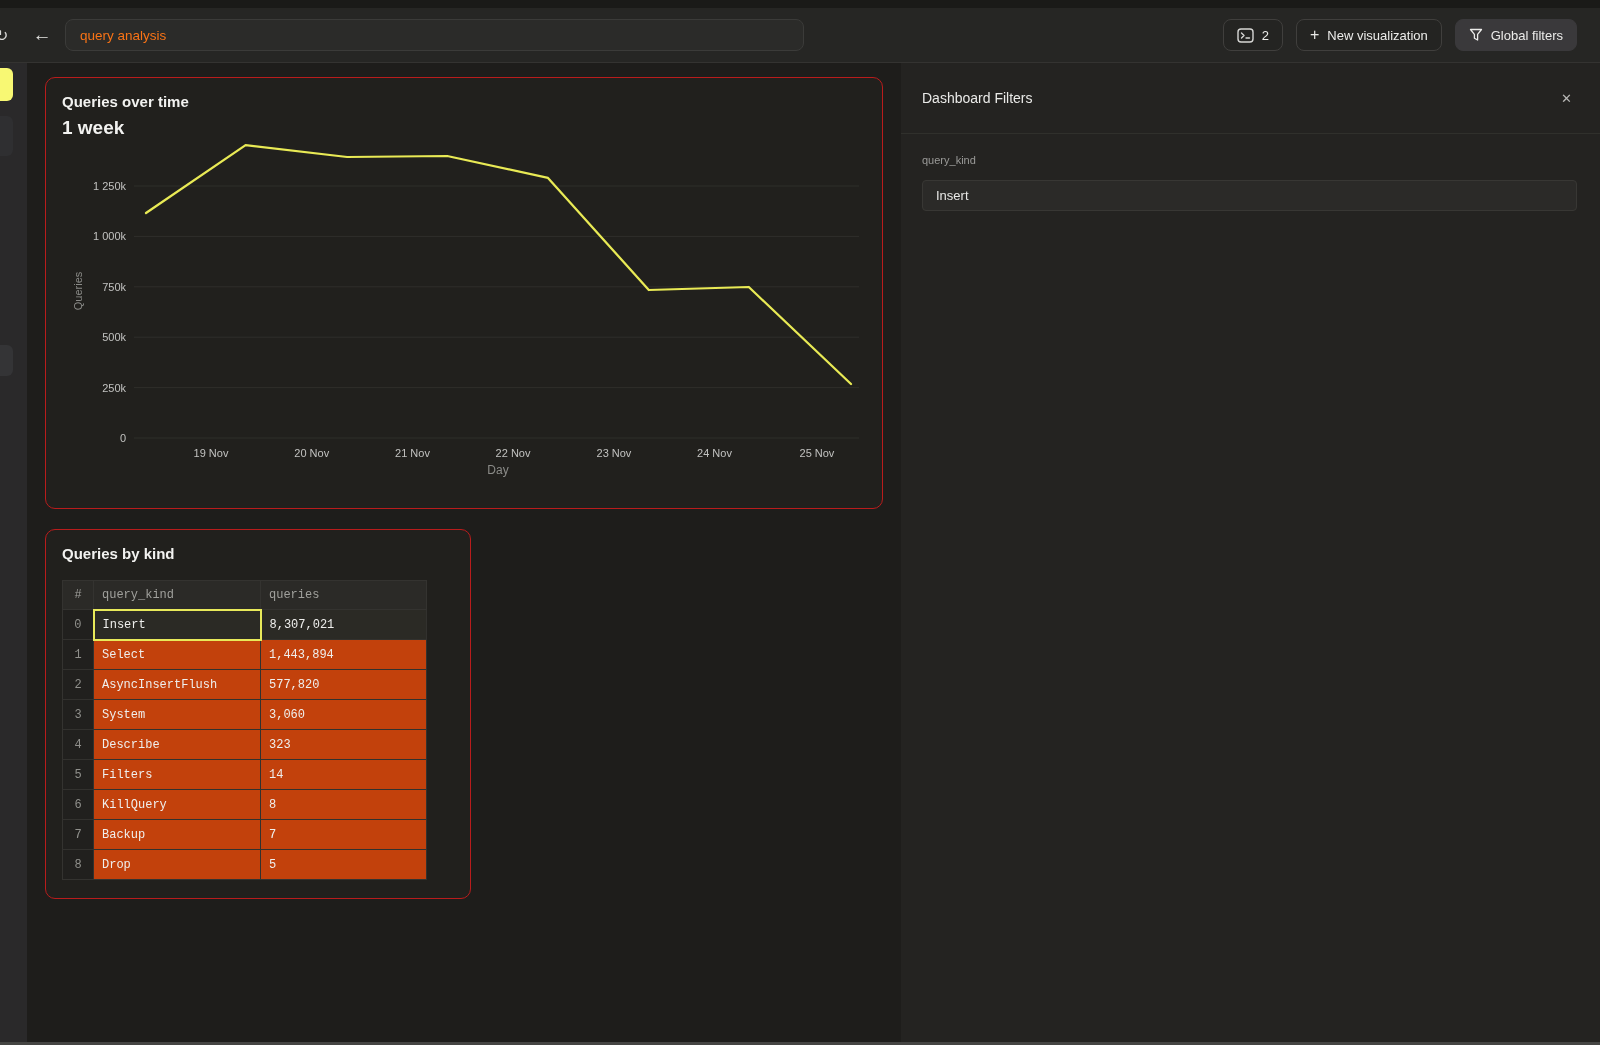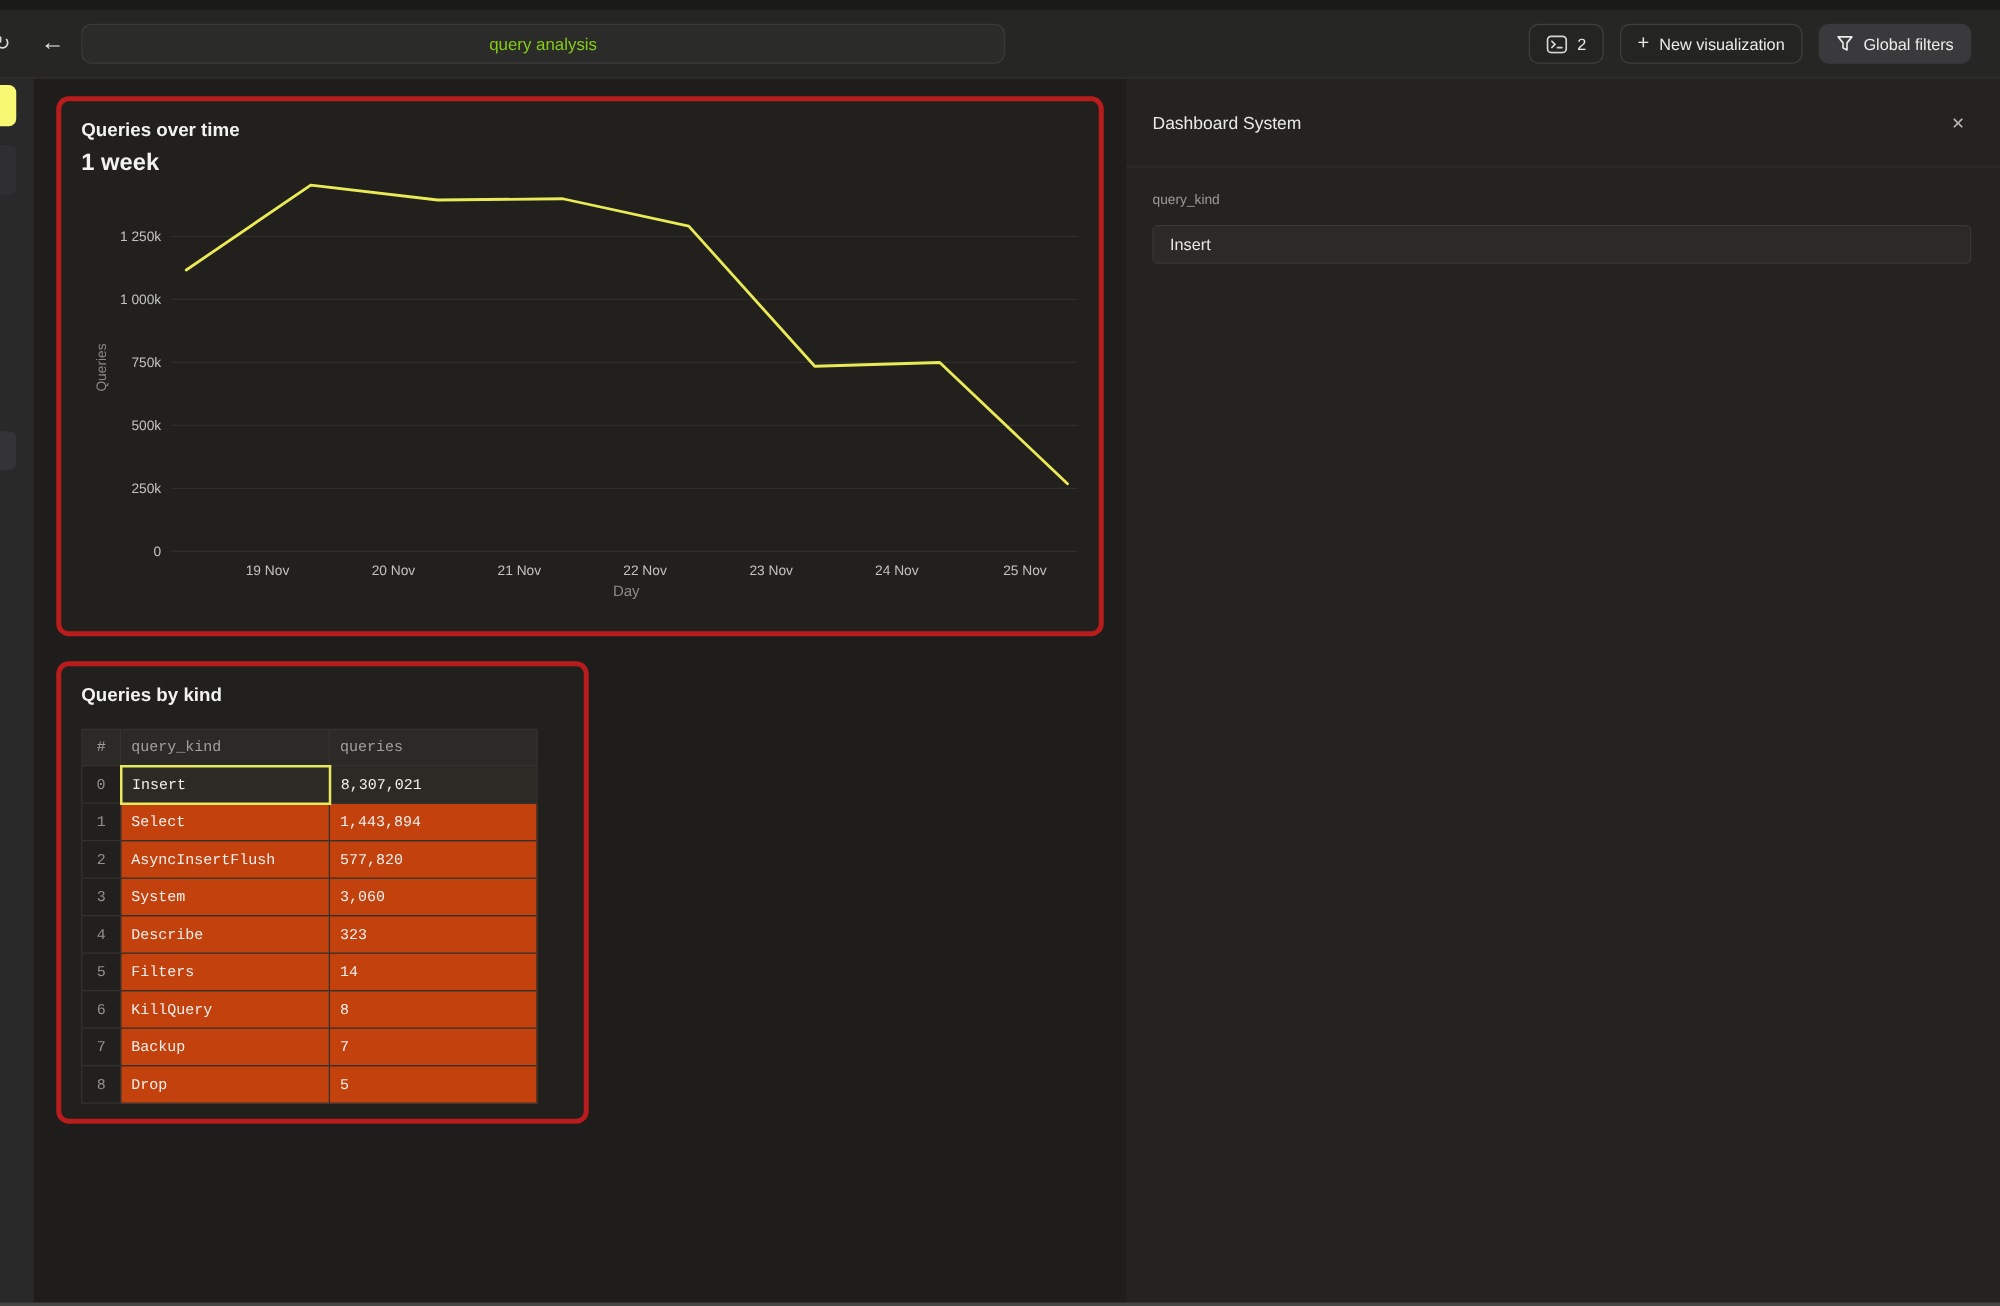--- a/index.html
+++ b/index.html
@@ -14,23 +14,22 @@
   #topbar {
     position:absolute; left:0; top:8px; width:1600px; height:55px;
     background:#262624; border-bottom:1px solid #343331;
     display:flex; align-items:center; overflow:hidden;
   }
   .history-icon { position:relative; left:-5px; width:22px; font-size:16px; color:#d8d8d6; flex:0 0 auto; text-align:left; }
   .back-arrow { width:40px; text-align:center; font-size:19px; color:#e6e6e4; cursor:pointer; flex:0 0 auto; }
   .title-input {
     flex:0 0 auto; width:739px; height:32px; margin-left:3px;
     background:#2b2b29; border:1px solid #3b3b39; border-radius:8px;
-    color:#84cc16; font-size:13.5px; padding:0 14px; outline:none;
+    color:#f97316; font-size:13.5px; padding:0 14px; outline:none;
     font-family:"Liberation Sans", sans-serif;
-    text-align:center;
   }
   .topbar-spacer { flex:1 1 auto; }
   .tb-btn {
     height:32px; border-radius:8px; display:flex; align-items:center; gap:8px;
     padding:0 13px; font-size:13px; color:#ececea; cursor:pointer; flex:0 0 auto;
     background:#242422; border:1px solid #403f3d; margin-left:13px;
   }
   .tb-btn.filled { background:#3a393b; border:1px solid #3a393b;text-align:right; }
   .tb-btn:last-child { margin-right:23px; }
   .plus-glyph { font-size:16px; font-weight:400; color:#e8e8e6; line-height:1; }
@@ -39,21 +38,21 @@
     position:absolute; left:0; top:63px; width:27px; height:982px;
     background:#2a292a; overflow:hidden; z-index:3;
   }
   .strip-item { position:absolute; left:-8px; width:21px; border-radius:6px; }
   .strip-item.yellow { top:5px; height:33px; background:#f8f873; }
   .strip-item.dark1 { top:53px; height:40px; background:#2f2f31; }
   .strip-item.dark2 { top:282px; height:31px; background:#343436; }
   
   #canvas { position:absolute; left:27px; top:63px; width:874px; height:982px; background:#1e1d1b; }
   .card {
-    position:absolute; background:#21201d; border:4px solid #b91c1c; border-radius:10px;
+    position:absolute; background:#21201d; border:1px solid #b91c1c; border-radius:10px;
   }
   #chart-card { left:18px; top:14px; width:838px; height:432px; }
   .card-title { position:absolute; left:16px; top:15px; font-size:15px; font-weight:700; color:#f2f2f0; }
   .card-subtitle { position:absolute; left:16px; top:39px; font-size:19px; font-weight:700; color:#f2f2f0; }
   #chart-svg { position:absolute; left:0; top:50px; }
   
   #table-card { left:18px; top:466px; width:426px; height:370px; }
   #queries-table {
     position:absolute; left:16px; top:50px; width:364px;
     border-collapse:collapse; table-layout:fixed;
@@ -234,21 +233,21 @@
               <td class="data">Drop</td>
               <td class="data">5</td>
             </tr>
           </tbody>
       </table>
     </div>
   </div>
 
   <div id="filters-panel">
     <div id="filters-header">
-      <span class="ttl">Dashboard System</span>
+      <span class="ttl">Dashboard Filters</span>
       <span class="close">✕</span>
     </div>
     <div class="filter-label">query_kind</div>
     <input class="filter-input" value="Insert" style="">
   </div>
 
   <div id="bottom-line"></div>
 </div>
 
 </body></html>

